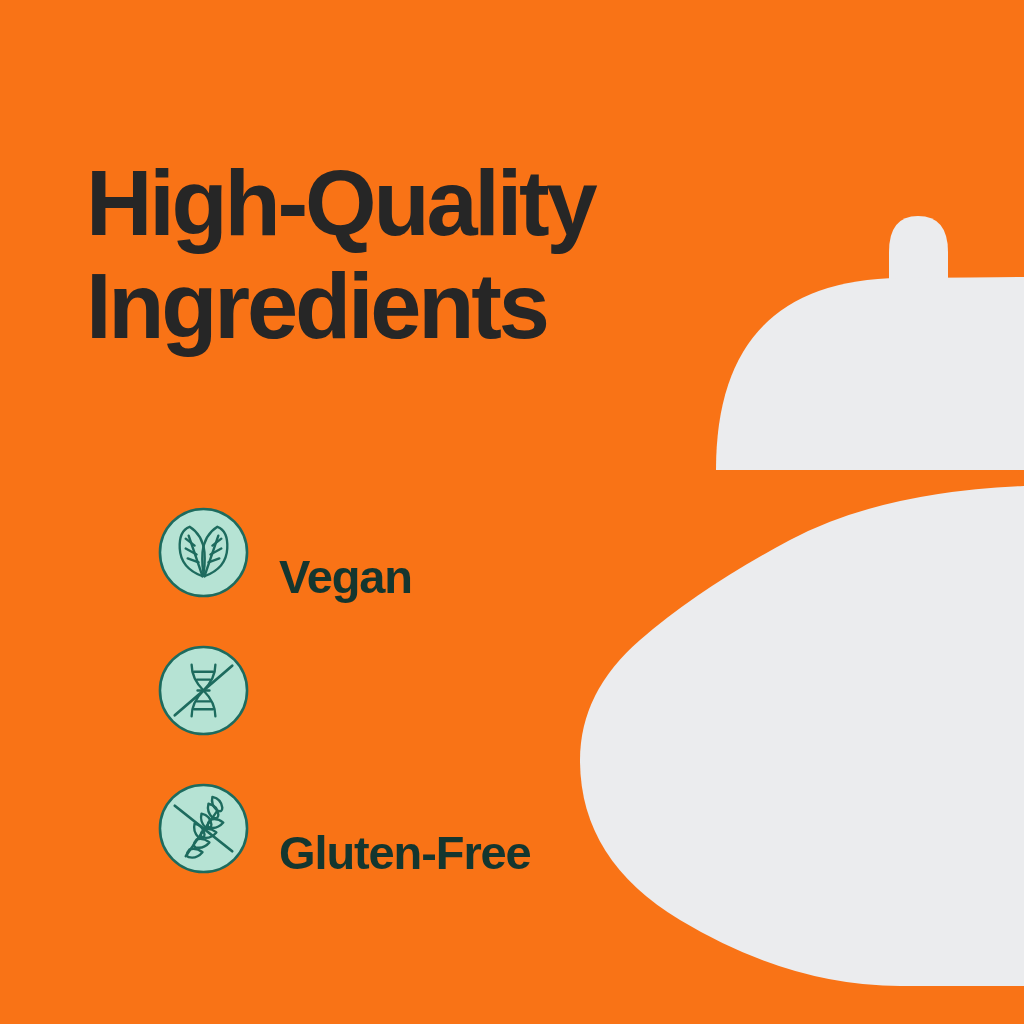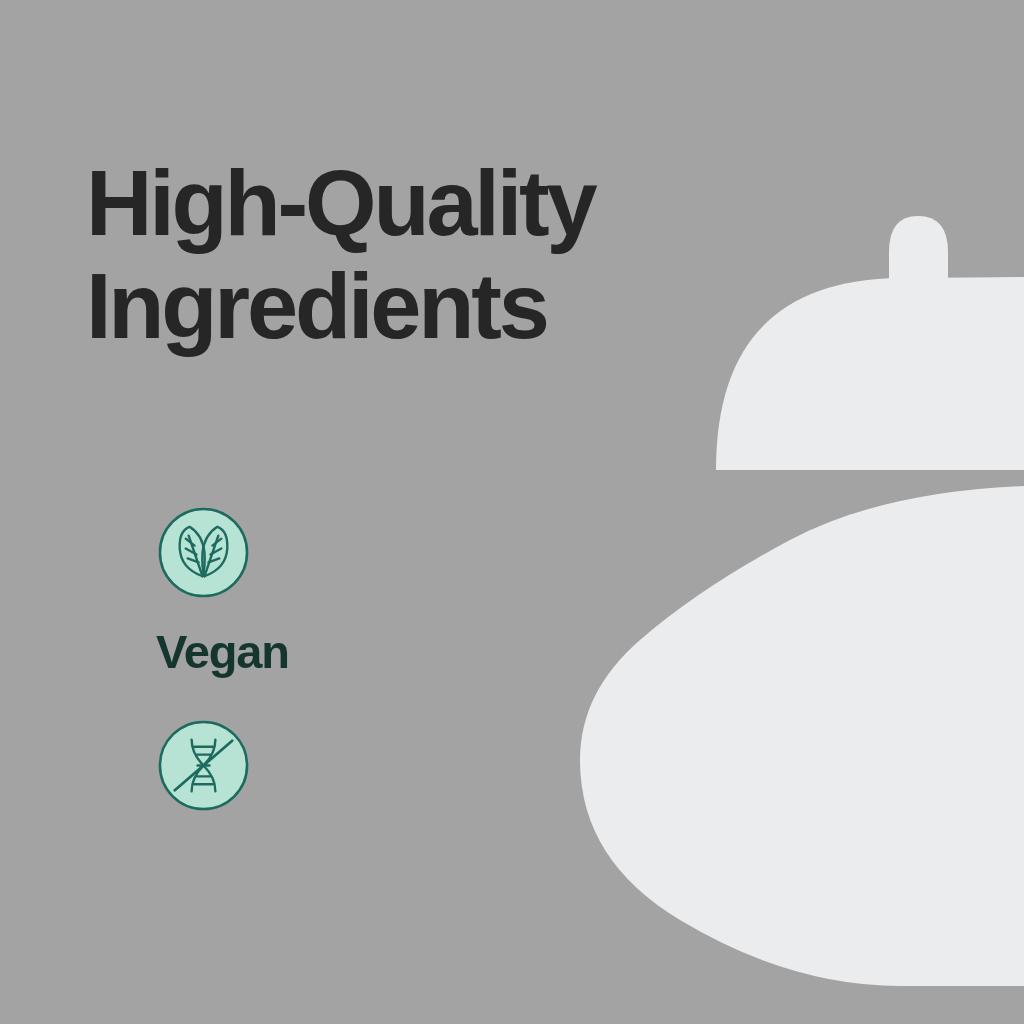--- a/index.html
+++ b/index.html
@@ -11,21 +11,21 @@
     height: 1024px;
     background: #f6f7f9;
     font-family: "Liberation Sans", sans-serif;
     overflow: hidden;
   }
 
   .poster {
     position: relative;
     width: 1024px;
     height: 1024px;
-    background: #a3a3a3;
+    background: #f97316;
     overflow: hidden;
   }
 
   
   .bg-art {
     position: absolute;
     inset: 0;
     width: 1024px;
     height: 1024px;
     pointer-events: none;
@@ -56,23 +56,22 @@
     z-index: 3;
     display: flex;
     flex-direction: column;
     gap: 43px;
     margin: 0;
     padding: 0;
     list-style: none;
   }
   .feature {
     display: flex;
-    align-items: flex-start;
+    align-items: flex-end;
     gap: 28px;
-    flex-direction: column;
   }
   .badge {
     flex: 0 0 auto;
     width: 95px;
     height: 95px;
     display: block;
   }
   .feature-label {
     color: #14362f;
     font-family: "Liberation Sans", sans-serif;
@@ -144,15 +143,38 @@
           <path d="M41.5 37 L54.5 37"></path>
           <path d="M42 48 L54 48"></path>
           <path d="M41.5 59 L54.5 59"></path>
           <path d="M38.5 67 L57.5 67"></path>
 
           <path d="M19 73 L77 23" stroke-width="2.8"></path>
         </g>
       </svg>
     </li>
 
+    <li class="feature">
+      <svg class="badge" viewBox="0 0 96 96" aria-hidden="true">
+        <circle cx="48" cy="48" r="44" fill="#b6e3d4" stroke="#1d6b5e" stroke-width="2.6"></circle>
+        <g fill="none" stroke="#1d6b5e" stroke-width="2.4" stroke-linecap="round" stroke-linejoin="round">
+
+          <path d="M30 76 L62 30"></path>
+
+          <path d="M62 30 Q55 24 57 16 Q66 18 67 27 Q67 32 62 30 Z"></path>
+
+          <path d="M57 37 Q51 31 53 23 Q62 25 63 34 Q63 39 57 37 Z"></path>
+          <path d="M50 47 Q44 41 46 33 Q55 35 56 44 Q56 49 50 47 Z"></path>
+          <path d="M43 57 Q37 51 39 43 Q48 45 49 54 Q49 59 43 57 Z"></path>
+
+          <path d="M55 39 Q62 37 68 42 Q62 49 54 47 Q50 45 55 39 Z"></path>
+          <path d="M48 49 Q55 47 61 52 Q55 59 47 57 Q43 55 48 49 Z"></path>
+          <path d="M41 59 Q48 57 54 62 Q48 69 40 67 Q36 65 41 59 Z"></path>
+          <path d="M34 69 Q41 67 47 72 Q41 79 33 77 Q29 75 34 69 Z"></path>
+
+          <path d="M19 25 L77 71" stroke-width="2.8"></path>
+        </g>
+      </svg>
+      <span class="feature-label">Gluten-Free</span>
+    </li>
 
   </ul>
 </div>
 
 </body></html>

